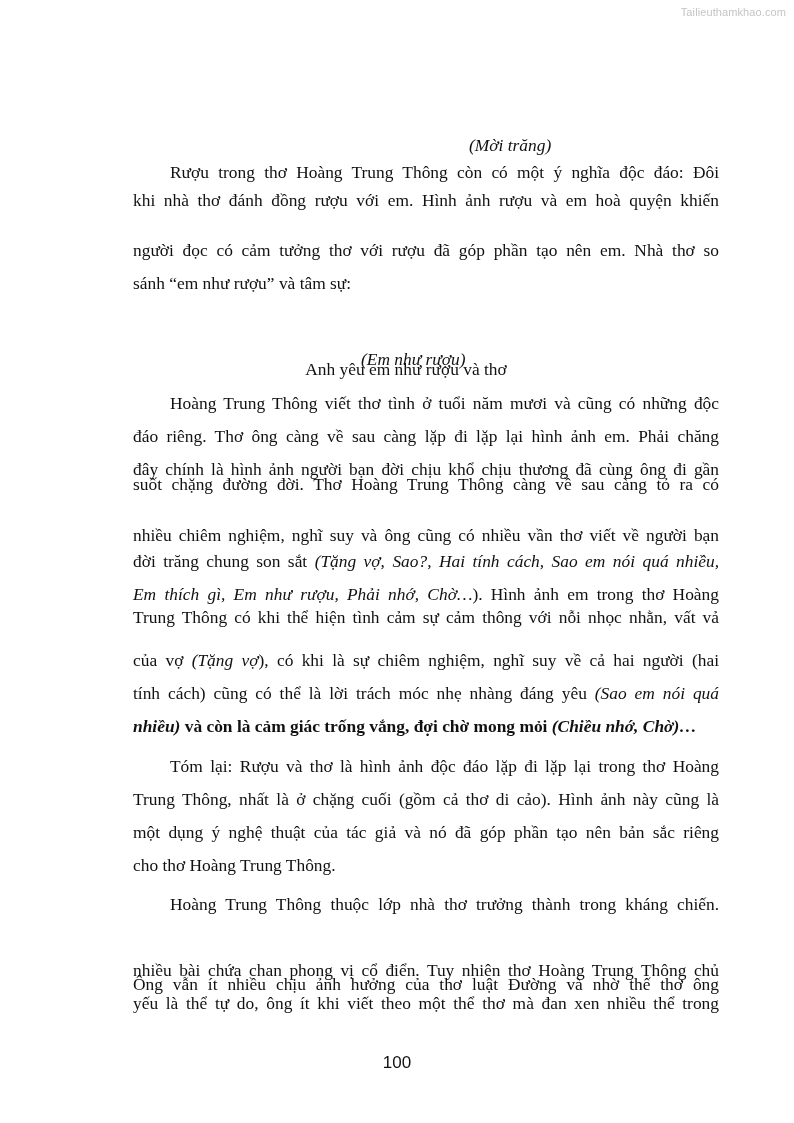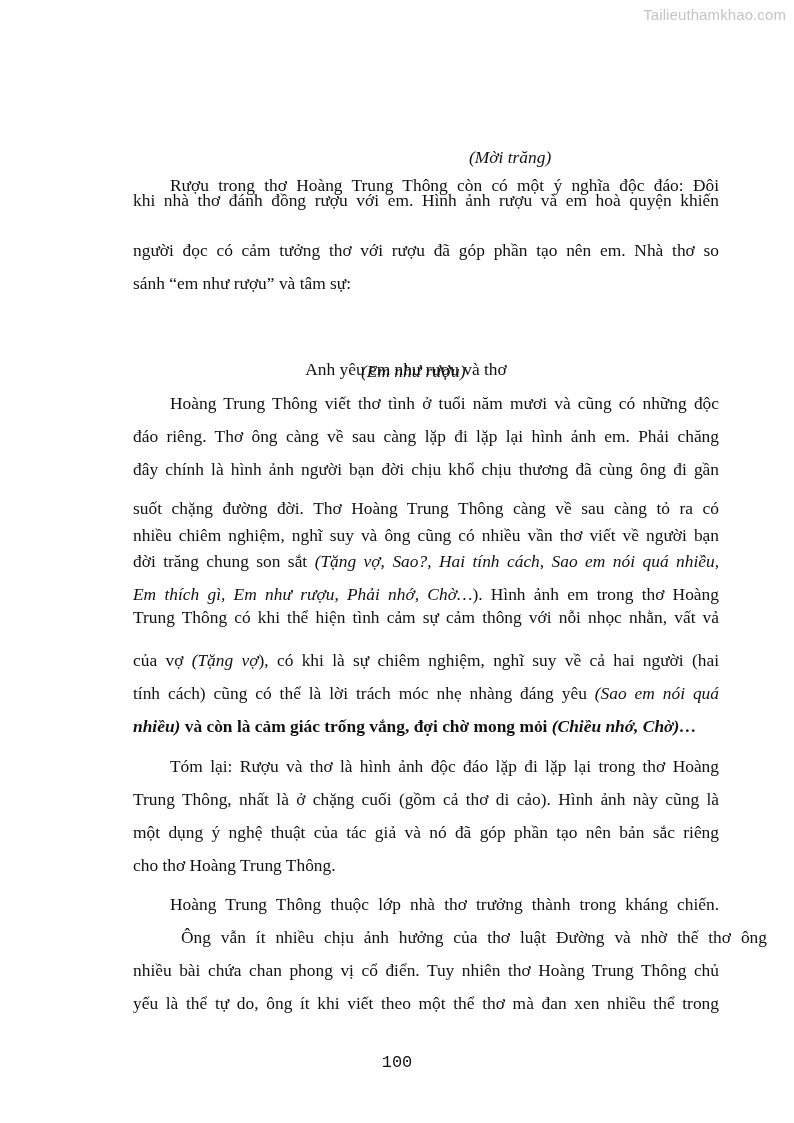--- a/index.html
+++ b/index.html
@@ -1,71 +1,71 @@
 <!DOCTYPE html>
 <html><head>
 <meta charset="utf-8">
 <style>
   html, body { margin: 0; padding: 0; background: #ffffff; }
   body { width: 794px; height: 1123px; position: relative; overflow: hidden; }
   .watermark {
     position: absolute; top: 6px; right: 8px;
-    font-family: "Liberation Sans", sans-serif; font-size: 15px;
+    font-family: "Liberation Sans", sans-serif; font-size: 11px;
     color: #c4c4c4; letter-spacing: 0.1px; text-align: right;
   }
   .page {
     position: absolute; left: 133px; top: 0; width: 586px;
     font-family: "Liberation Serif", serif; font-size: 17.4px; color: #111;
   }
   .line {
     position: absolute; left: 0; width: 586px; height: 24px; line-height: 24px;
     white-space: nowrap; text-align: justify; text-align-last: justify;
   }
   .line.last { text-align-last: left; }
   .line.indent { left: 37px; width: 549px; }
   .center { text-align: center; text-align-last: center !important; margin-top: 47px; }
-  .it { font-style: italic; margin-top: 12px; }
+  .it { font-style: italic; }
   .page-number {
     position: absolute; top: 1053px; left: 0; width: 794px; text-align: center;
-    font-family: Liberation Mono, monospace; font-size: 17px; color: #111;
+    font-family: Liberation Sans, sans-serif; font-size: 17px; color: #111;
   }
 </style>
 </head>
 <body>
 
 <div class="watermark">Tailieuthamkhao.com</div>
 
 <div class="page">
 
   <div class="line it last" style="top:133px; left:336px; width:250px;">(Mời trăng)</div>
 
-  <div class="line indent" style="top:173px;">Rượu trong thơ Hoàng Trung Thông còn có một ý nghĩa độc đáo: Đôi</div>
+  <div class="line indent" style="top:160px;">Rượu trong thơ Hoàng Trung Thông còn có một ý nghĩa độc đáo: Đôi</div>
   <div class="line" style="top:188px;">khi nhà thơ đánh đồng rượu với em. Hình ảnh rượu và em hoà quyện khiến</div>
   <div class="line" style="top:238px;">người đọc có cảm tưởng thơ với rượu đã góp phần tạo nên em. Nhà thơ so</div>
   <div class="line last" style="top:271px;">sánh “em như rượu” và tâm sự:</div>
 
   <div class="line center" style="top:310px; left:-20px;">Anh yêu em như rượu và thơ</div>
   <div class="line it last" style="top:347px; left:228px; width:300px;">(Em như rượu)</div>
 
   <div class="line indent" style="top:391px;">Hoàng Trung Thông viết thơ tình ở tuổi năm mươi và cũng có những độc</div>
   <div class="line" style="top:424px;">đáo riêng. Thơ ông càng về sau càng lặp đi lặp lại hình ảnh em. Phải chăng</div>
   <div class="line" style="top:457px;">đây chính là hình ảnh người bạn đời chịu khổ chịu thương đã cùng ông đi gần</div>
-  <div class="line" style="top:496px;">suốt chặng đường đời. Thơ Hoàng Trung Thông càng về sau càng tỏ ra có</div>
+  <div class="line" style="top:472px;">suốt chặng đường đời. Thơ Hoàng Trung Thông càng về sau càng tỏ ra có</div>
   <div class="line" style="top:523px;">nhiều chiêm nghiệm, nghĩ suy và ông cũng có nhiều vần thơ viết về người bạn</div>
   <div class="line" style="top:549px;"><span>đời trăng chung son sắt </span><span class="it">(Tặng vợ, Sao?, Hai tính cách, Sao em nói quá nhiều,</span></div>
   <div class="line" style="top:582px;"><span class="it">Em thích gì, Em như rượu, Phải nhớ, Chờ…</span><span>). Hình ảnh em trong thơ Hoàng</span></div>
   <div class="line" style="top:605px;">Trung Thông có khi thể hiện tình cảm sự cảm thông với nỗi nhọc nhằn, vất vả</div>
   <div class="line" style="top:648px;"><span>của vợ </span><span class="it">(Tặng vợ</span><span>), có khi là sự chiêm nghiệm, nghĩ suy về cả hai người (hai</span></div>
   <div class="line" style="top:681px;"><span>tính cách) cũng có thể là lời trách móc nhẹ nhàng đáng yêu </span><span class="it">(Sao em nói quá</span></div>
   <div class="line last" style="top:714px;font-weight:bold;"><span class="it">nhiều)</span><span> và còn là cảm giác trống vắng, đợi chờ mong mỏi </span><span class="it">(Chiều nhớ, Chờ)…</span></div>
 
   <div class="line indent" style="top:754px;">Tóm lại: Rượu và thơ là hình ảnh độc đáo lặp đi lặp lại trong thơ Hoàng</div>
   <div class="line" style="top:787px;">Trung Thông, nhất là ở chặng cuối (gồm cả thơ di cảo). Hình ảnh này cũng là</div>
   <div class="line" style="top:820px;">một dụng ý nghệ thuật của tác giả và nó đã góp phần tạo nên bản sắc riêng</div>
   <div class="line last" style="top:853px;">cho thơ Hoàng Trung Thông.</div>
 
   <div class="line indent" style="top:892px;">Hoàng Trung Thông thuộc lớp nhà thơ trưởng thành trong kháng chiến.</div>
-  <div class="line" style="top:925px;margin-left:48px;">Ông vẫn ít nhiều chịu ảnh hưởng của thơ luật Đường và nhờ thế thơ ông</div>
+  <div class="line" style="top:972px;">Ông vẫn ít nhiều chịu ảnh hưởng của thơ luật Đường và nhờ thế thơ ông</div>
   <div class="line" style="top:958px;">nhiều bài chứa chan phong vị cổ điển. Tuy nhiên thơ Hoàng Trung Thông chủ</div>
   <div class="line" style="top:991px;">yếu là thể tự do, ông ít khi viết theo một thể thơ mà đan xen nhiều thể trong</div>
 </div>
 
 <div class="page-number">100</div>
 
 </body></html>

